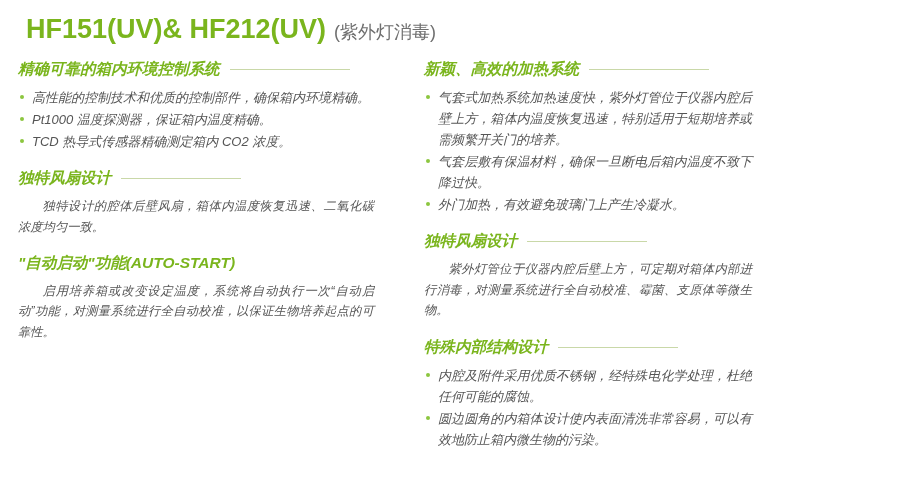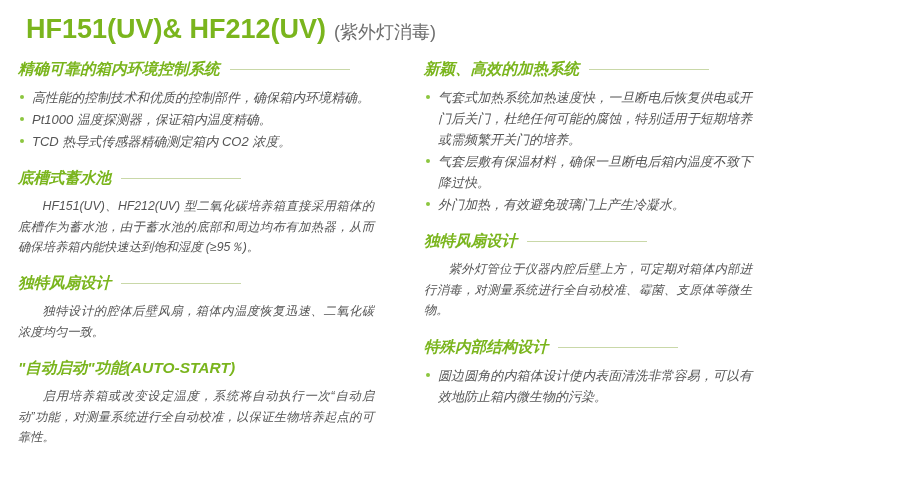--- a/index.html
+++ b/index.html
@@ -131,27 +131,20 @@
           <span class="sec-title">精确可靠的箱内环境控制系统</span>
           <span class="sec-rule"></span>
         </div>
         <ul class="bullets">
           <li>高性能的控制技术和优质的控制部件，确保箱内环境精确。</li>
           <li>Pt1000 温度探测器，保证箱内温度精确。</li>
           <li>TCD 热导式传感器精确测定箱内 CO2 浓度。</li>
         </ul>
       </div>
 
-      <div class="sec loose">
-        <div class="sec-head">
-          <span class="sec-title">底槽式蓄水池</span>
-          <span class="sec-rule"></span>
-        </div>
-        <p class="para">HF151(UV)、HF212(UV) 型二氧化碳培养箱直接采用箱体的底槽作为蓄水池，由于蓄水池的底部和周边均布有加热器，从而确保培养箱内能快速达到饱和湿度 (≥95％)。</p>
-      </div>
 
       <div class="sec loose">
         <div class="sec-head">
           <span class="sec-title">独特风扇设计</span>
           <span class="sec-rule"></span>
         </div>
         <p class="para">独特设计的腔体后壁风扇，箱体内温度恢复迅速、二氧化碳浓度均匀一致。</p>
       </div>
 
       <div class="sec">
@@ -164,40 +157,41 @@
     </div>
 
     <div class="col right">
 
       <div class="sec loose">
         <div class="sec-head">
           <span class="sec-title">新颖、高效的加热系统</span>
           <span class="sec-rule"></span>
         </div>
         <ul class="bullets">
-          <li>气套式加热系统加热速度快，一旦断电后恢复供电或开门后关门，杜绝任何可能的腐蚀，特别适用于短期培养或需频繁开关门的培养。</li>
+          <li>气套式加热系统加热速度快，紫外灯管位于仪器内腔后壁上方，箱体内温度恢复迅速，特别适用于短期培养或需频繁开关门的培养。</li>
           <li>气套层敷有保温材料，确保一旦断电后箱内温度不致下降过快。</li>
           <li>外门加热，有效避免玻璃门上产生冷凝水。</li>
         </ul>
       </div>
 
       <div class="sec loose">
         <div class="sec-head">
           <span class="sec-title">独特风扇设计</span>
           <span class="sec-rule"></span>
         </div>
         <p class="para">紫外灯管位于仪器内腔后壁上方，可定期对箱体内部进行消毒，对测量系统进行全自动校准、霉菌、支原体等微生物。</p>
       </div>
 
       <div class="sec">
         <div class="sec-head">
           <span class="sec-title">特殊内部结构设计</span>
           <span class="sec-rule"></span>
         </div>
         <ul class="bullets">
+          <li>内腔及附件采用优质不锈钢，经特殊电化学处理，杜绝任何可能的腐蚀。</li>
           <li>圆边圆角的内箱体设计使内表面清洗非常容易，可以有效地防止箱内微生物的污染。</li>
         </ul>
       </div>
 
     </div>
 
   </div>
 </div>
 
 </body></html>

